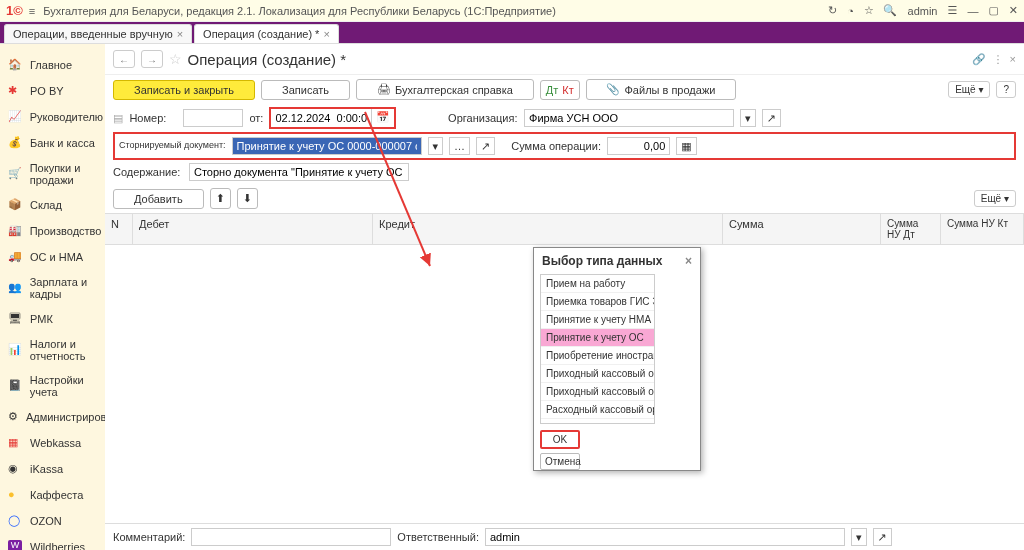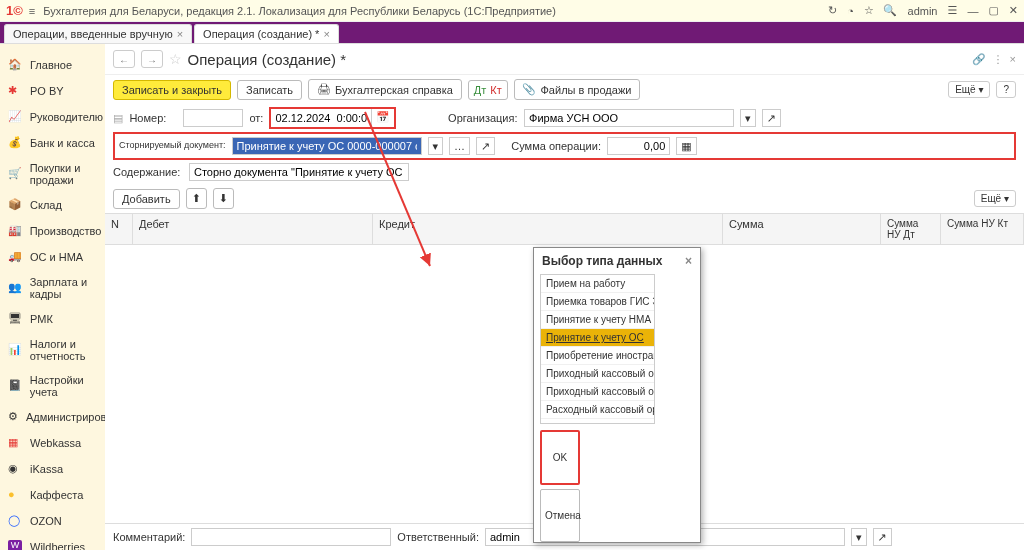--- a/index.html
+++ b/index.html
@@ -17,43 +17,43 @@
   .sidebar { width: 105px; background: #fef7df; padding: 8px 0; }
   .side-item { display: flex; align-items: center; gap: 8px; padding: 6px 8px; font-size: 11px; color: #333; cursor: pointer; }
   .side-item .ic { width: 14px; height: 14px; display: inline-block; }
   .content { flex: 1; position: relative; background: #fff; display:flex; flex-direction:column;}
   .hdrbar { display: flex; align-items: center; gap: 6px; padding: 6px 8px; border-bottom: 1px solid #eee; }
   .navbtn { width: 22px; height: 18px; border: 1px solid #ccc; border-radius: 3px; background:#fff; display:flex; align-items:center; justify-content:center; font-size:10px; color:#777;}
   .star { color: #ccc; font-size: 14px; }
   .hdr-title { font-size: 15px; font-weight: normal; }
   .hdr-right { margin-left: auto; display:flex; gap:6px; align-items:center; color:#999;}
   .toolbar { display: flex; align-items: center; gap: 6px; padding: 4px 8px; }
-  .btn { border: 1px solid #bbb; border-radius: 3px; padding: 3px 8px; background: #fff; font-size: 11px; cursor: pointer; display:inline-flex; align-items:center; gap:4px;}
+  .btn { border: 1px solid #bbb; border-radius: 3px; padding: 3px 20px; background: #fff; font-size: 11px; cursor: pointer; display:inline-flex; align-items:center; gap:4px;}
   .btn.yellow { background: #ffeb3b; border-color: #d4b800; }
   .btn.icon-only { padding: 3px 5px; }
   .toolbar .spacer { flex:1; }
   .more { border:1px solid #ccc; border-radius:3px; padding:2px 6px; font-size:10px;}
   .form-row { display: flex; align-items: center; gap: 6px; padding: 3px 8px; }
   .lbl { min-width: 48px; color: #333; font-size:11px;}
   .input { border: 1px solid #ccc; padding: 2px 4px; font-size: 11px; height: 18px; background:#fff;}
   .red-box { border: 2px solid #e53935 !important; }
   .tbl-tools { padding: 4px 8px; display:flex; gap:6px; align-items:center;}
   .tbl-head { display:flex; background:#f5f5f5; border-top:1px solid #ddd; border-bottom:1px solid #ddd; font-size:11px; }
   .tbl-head > div { padding:4px 6px; border-right:1px solid #ddd; }
   .tbl-body { flex:1; background:#fff; position:relative; }
   .footer { border-top:1px solid #ddd; padding:4px 8px; display:flex; gap:6px; align-items:center;}
   .dialog { position:absolute; left:428px; top:203px; width:168px; background:#fff; border:1px solid #888; box-shadow:2px 2px 6px rgba(0,0,0,0.3); }
   .dialog-t { display:flex; align-items:center; padding:6px 8px; font-weight:bold; font-size:12px;}
   .dialog-t .xx { margin-left:auto; color:#888; cursor:pointer;}
   .dialog-body { display:flex;flex-direction:column; }
   .dlist { width:115px; border:1px solid #ccc; margin:0 0 6px 6px; max-height:150px; overflow:hidden; font-size:10px;}
   .dlist div { padding:3px 5px; border-bottom:1px solid #f0f0f0; cursor:pointer; white-space:nowrap; overflow:hidden;}
-  .dlist div.sel { background:#eab308;text-decoration:underline; }
+  .dlist div.sel { background:#f9a8d4; }
   .dbtns { padding:0 6px; display:flex; flex-direction:column; gap:4px;}
-  .dbtn { border:1px solid #bbb; border-radius:2px; padding:20px 4px; font-size:10px; width:40px; text-align:center; background:#fff;}
+  .dbtn { border:1px solid #bbb; border-radius:2px; padding:2px 4px; font-size:10px; width:40px; text-align:center; background:#fff;}
   .dbtn.ok { border:2px solid #e53935; }
   .arrow-svg { position:absolute; left:0; top:0; pointer-events:none; z-index:5;}
   .sel-input { background:#3a66b5; color:#fff; }
 </style>
 </head>
 <body>
 
 <div class="titlebar">
   <span class="logo">1©</span>
   <span class="burger">≡</span>

